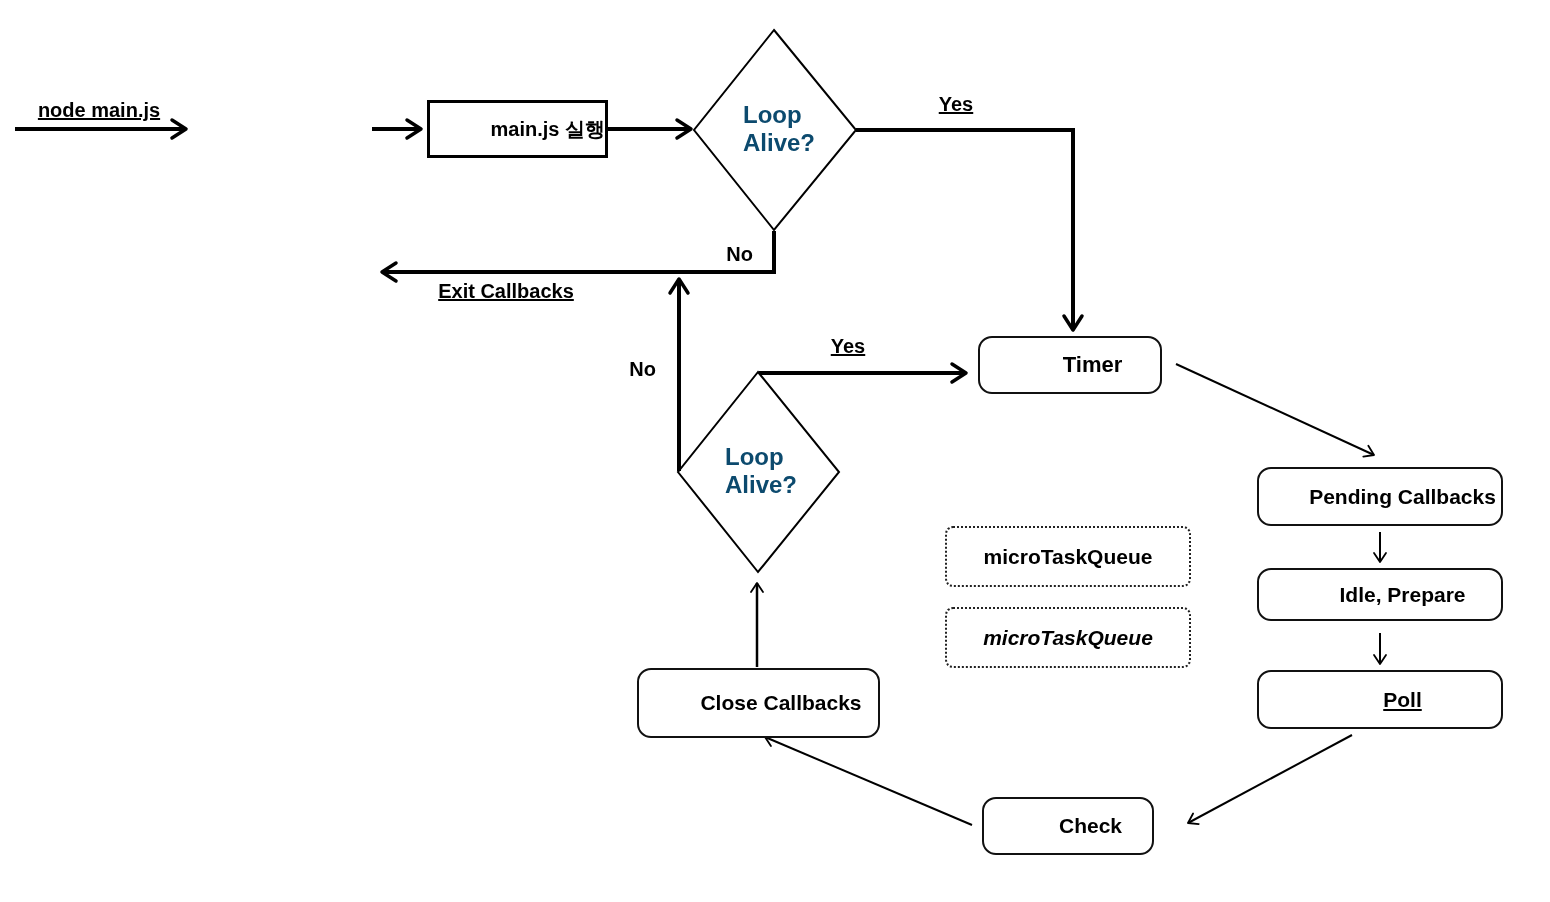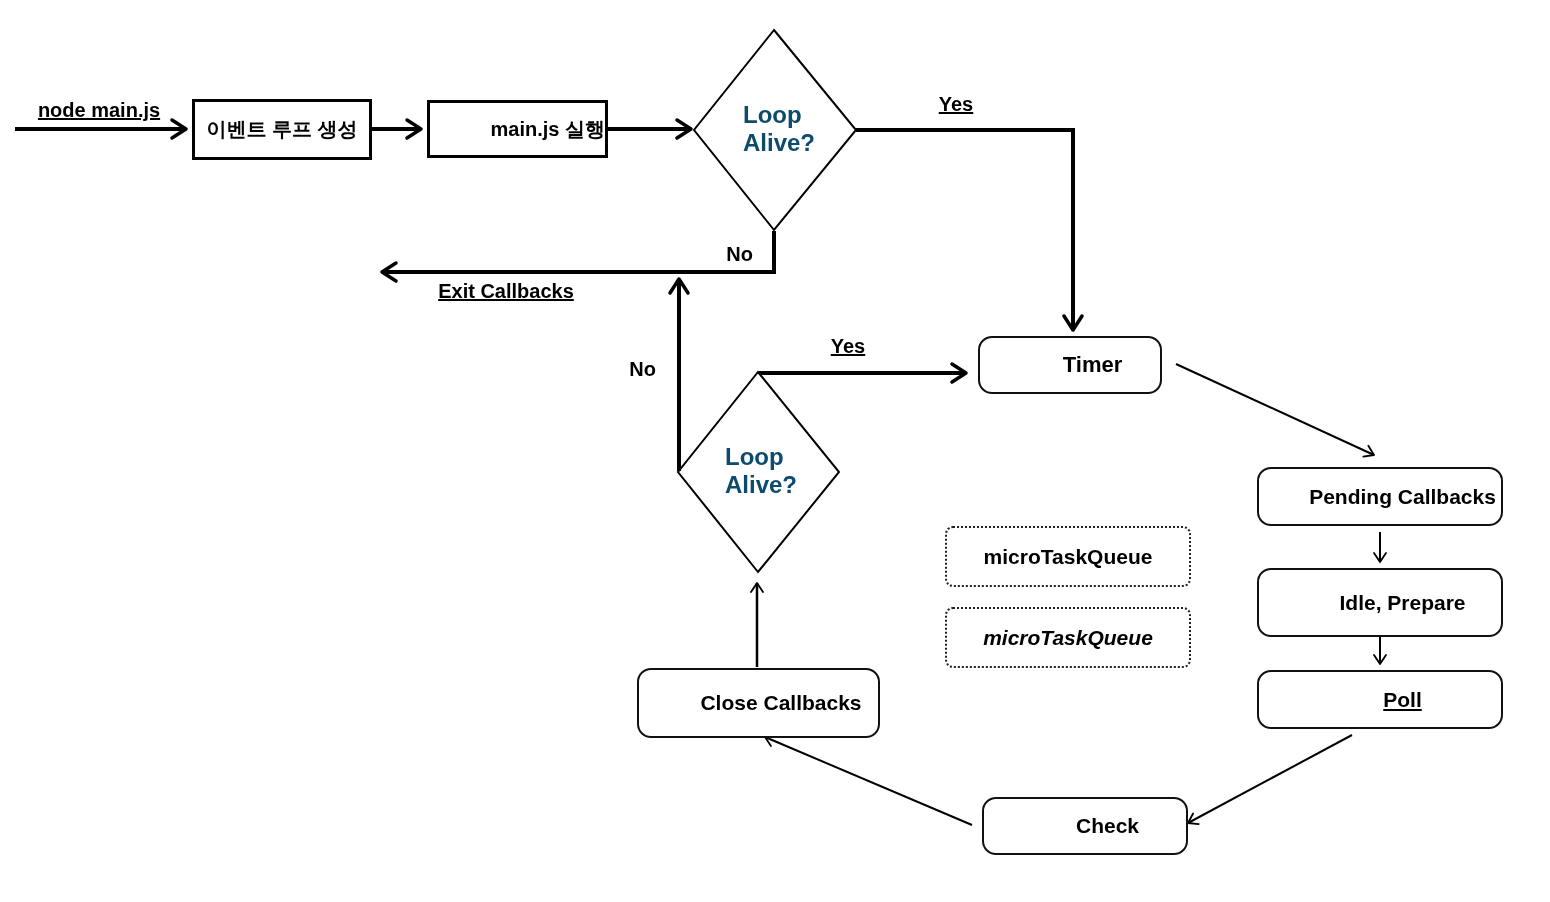--- a/index.html
+++ b/index.html
@@ -75,45 +75,42 @@
     <line x1="759" y1="373" x2="966" y2="373" stroke="#000000" stroke-width="4" marker-end="url(#ah-thick)"></line>
 
     <line x1="1176" y1="364" x2="1374" y2="455" stroke="#000000" stroke-width="2" marker-end="url(#ah-thin)"></line>
     <line x1="1380" y1="532" x2="1380" y2="562" stroke="#000000" stroke-width="2" marker-end="url(#ah-thin)"></line>
     <line x1="1380" y1="633" x2="1380" y2="664" stroke="#000000" stroke-width="2" marker-end="url(#ah-thin)"></line>
     <line x1="1352" y1="735" x2="1188" y2="823" stroke="#000000" stroke-width="2" marker-end="url(#ah-thin)"></line>
     <line x1="972" y1="825" x2="765" y2="737" stroke="#000000" stroke-width="2" marker-end="url(#ah-thin)"></line>
     <line x1="757" y1="667" x2="757" y2="583" stroke="#000000" stroke-width="2.5" marker-end="url(#ah-thin)"></line>
   </svg>
 
-  <div class="box square" style="left:192px; top:99px; width:180px; height:61px;">
-    <span>이벤트 루프 생성</span>
-  </div>
 
   <div class="box square" style="left:427px; top:100px; width:181px; height:58px;justify-content:flex-end;">
     <span>main.js 실행</span>
   </div>
 
   <div class="box rounded" style="left:978px; top:336px; width:184px; height:58px; font-size:22px;">
     <span>Timer</span>
   </div>
 
   <div class="box rounded" style="left:1257px; top:467px; width:246px; height:59px;">
     <span>Pending Callbacks</span>
   </div>
 
-  <div class="box rounded" style="left:1257px; top:568px; width:246px; height:69px;">
+  <div class="box rounded" style="left:1257px; top:568px; width:246px; height:53px;">
     <span>Idle, Prepare</span>
   </div>
 
   <div class="box rounded" style="left:1257px; top:670px; width:246px; height:59px;text-decoration:underline;">
     <span>Poll</span>
   </div>
 
-  <div class="box rounded" style="left:982px; top:797px; width:206px; height:58px;">
+  <div class="box rounded" style="left:982px; top:797px; width:172px; height:58px;">
     <span>Check</span>
   </div>
 
   <div class="box rounded" style="left:637px; top:668px; width:243px; height:70px;">
     <span>Close Callbacks</span>
   </div>
 
   <div class="box dotted" style="left:945px; top:526px; width:246px; height:61px;">
     <span>microTaskQueue</span>
   </div>

